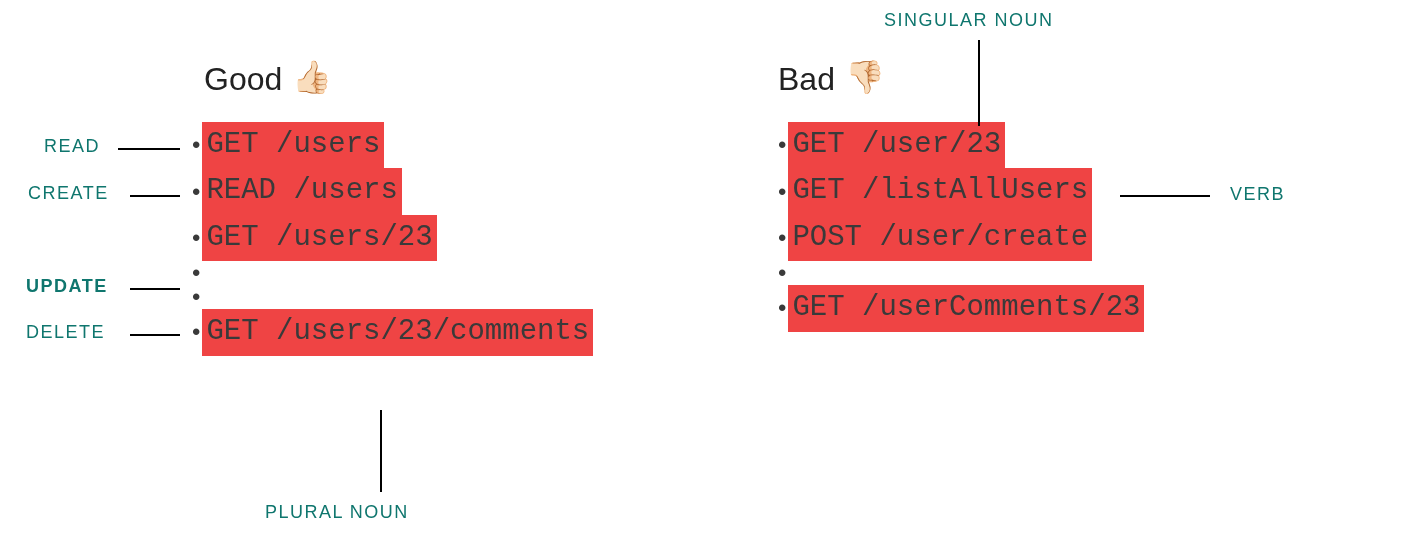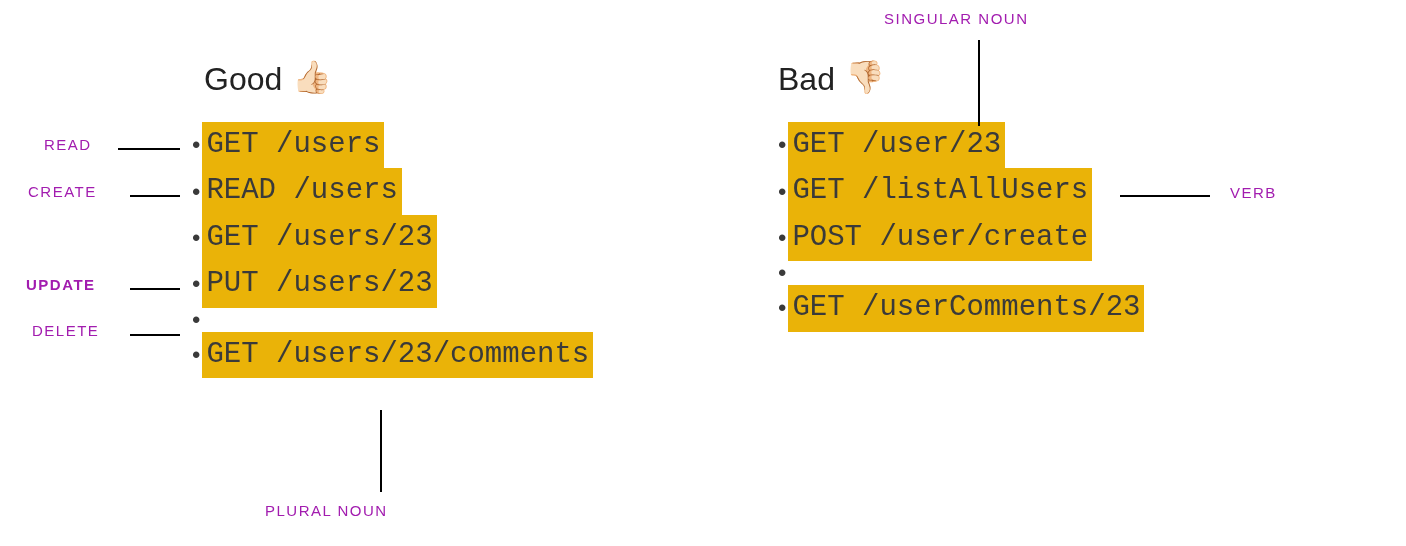--- a/index.html
+++ b/index.html
@@ -37,30 +37,30 @@
     align-items: center;
   }
   .list .bullet {
     color: #3a3a3a;
     font-size: 24px;
     line-height: 1;
     padding: 0 2px 0 0;
     font-family: -apple-system, sans-serif;
   }
   .list .code {
-    background: #eab308;
+    background: #ef4444;
     color: #3a3a3a;
     white-space: pre;
     padding: 0 4px;
   }
   .annot {
     position: absolute;
-    font-size: 15px;
+    font-size: 18px;
     letter-spacing: 1.5px;
-    color: #a21caf;
+    color: #0f766e;
     font-weight: 400;
   }
   .hline {
     position: absolute;
     border-top: 2px solid #000;
   }
   .vline {
     position: absolute;
     border-left: 2px solid #000;
   }
@@ -81,41 +81,40 @@
   <div class="item">
       <span class="bullet">•</span>
       <span class="code">READ /users</span>
     </div>
   <div class="item">
       <span class="bullet">•</span>
       <span class="code">GET /users/23</span>
     </div>
   <div class="item">
       <span class="bullet">•</span>
-      <span class="code">PUT /users/23</span>
     </div>
   <div class="item">
       <span class="bullet">•</span>
     </div>
   <div class="item">
       <span class="bullet">•</span>
       <span class="code">GET /users/23/comments</span>
     </div>
 </div>
 
 <div class="annot" style="left:44px; top:136px;">READ</div>
 <div class="hline" style="left:118px; top:148px; width:62px;"></div>
 
 <div class="annot" style="left:28px; top:183px;">CREATE</div>
 <div class="hline" style="left:130px; top:195px; width:50px;"></div>
 
 <div class="annot" style="left:26px; top:276px;font-weight:bold;">UPDATE</div>
 <div class="hline" style="left:130px; top:288px; width:50px;"></div>
 
-<div class="annot" style="left:32px; top:322px;text-align:right;">DELETE</div>
+<div class="annot" style="left:26px; top:322px;text-align:right;">DELETE</div>
 <div class="hline" style="left:130px; top:334px; width:50px;"></div>
 
 <div class="vline" style="left:380px; top:410px; height:82px;"></div>
 <div class="annot" style="left:265px; top:502px;">PLURAL NOUN</div>
 
 <div class="heading" style="left:778px; top:60px;">
   <span>Bad</span>
   <span class="emoji">👎🏻</span>
 </div>
 

